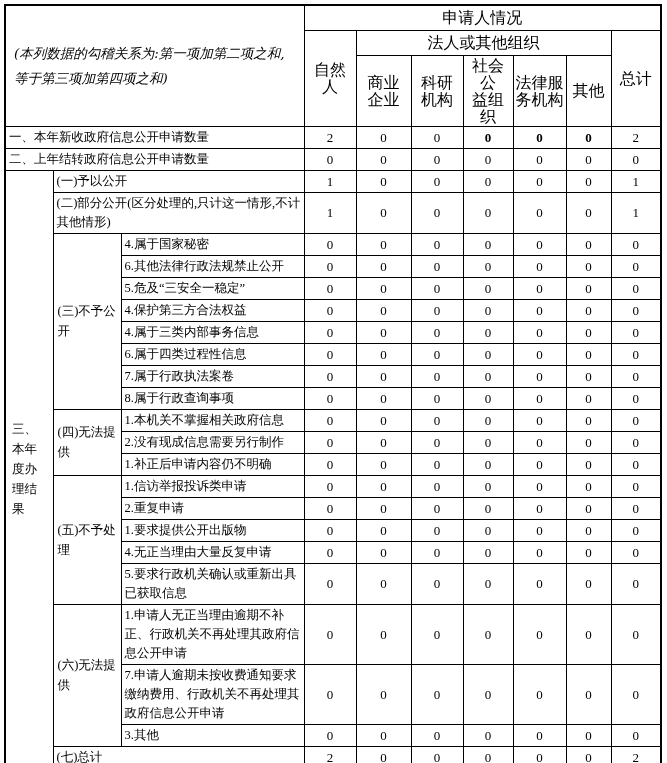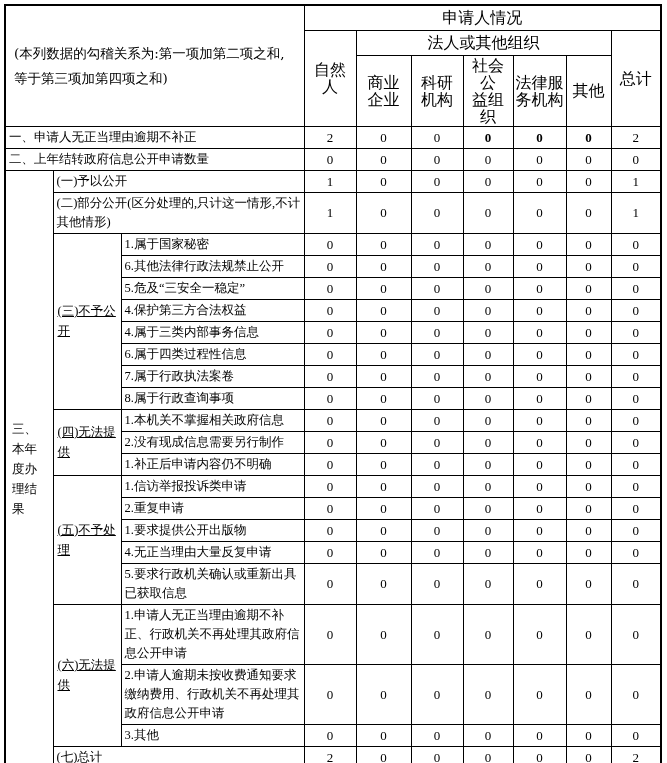--- a/index.html
+++ b/index.html
@@ -33,41 +33,41 @@
   tr.hr2 { height: 25px; }
   tr.hr3 { height: 38px; }
   td.hd {
     text-align: center;
     font-size: 16px;
     line-height: 17px;
     white-space: pre-line;
     font-family: Liberation Serif, serif;
   }
   td.note {
+    font-style: italic;
     text-align: left;
     font-size: 13.5px;
     line-height: 25px;
     padding: 2px 8px;
     white-space: pre-line;
     font-family: "DejaVu Serif", "Liberation Serif", serif;
   }
   td.lbl {
     text-align: left;
     padding: 1px 3px;
   }
   td.vert {
     text-align: left;
     padding: 1px 6px;
     line-height: 20px;
   }
   td.sub {
     text-align: left;
     padding: 1px 4px;
     line-height: 20px;
-    text-decoration: underline;
   }
   td.val {
     text-align: center;
     font-size: 13px;
   }
   td.val.em {
     font-weight: bold;
   }
 </style>
 </head>
@@ -103,21 +103,21 @@
       <td class="hd">科研
 机构</td>
       <td class="hd">社会公
 益组织</td>
       <td class="hd">法律服
 务机构</td>
       <td class="hd">其他</td>
     </tr>
 
     <tr>
-      <td class="lbl" colspan="3">一、申请人无正当理由逾期不补正</td>
+      <td class="lbl" colspan="3">一、本年新收政府信息公开申请数量</td>
     <td class="val">2</td>
         <td class="val">0</td>
         <td class="val">0</td>
         <td class="val em">0</td>
         <td class="val em">0</td>
         <td class="val em">0</td>
         <td class="val">2</td>
       </tr>
     <tr>
       <td class="lbl" colspan="3">二、上年结转政府信息公开申请数量</td>
@@ -145,21 +145,21 @@
     <td class="val">1</td>
         <td class="val">0</td>
         <td class="val">0</td>
         <td class="val">0</td>
         <td class="val">0</td>
         <td class="val">0</td>
         <td class="val">1</td>
       </tr>
     <tr>
       <td class="sub" rowspan="8">(三)不予公开</td>
-      <td class="lbl">1.属于国家秘密</td>
+      <td class="lbl">4.属于国家秘密</td>
     <td class="val">0</td>
         <td class="val">0</td>
         <td class="val">0</td>
         <td class="val">0</td>
         <td class="val">0</td>
         <td class="val">0</td>
         <td class="val">0</td>
       </tr>
     <tr>
         <td class="lbl">6.其他法律行政法规禁止公开</td>
@@ -318,21 +318,21 @@
       <td class="lbl">1.申请人无正当理由逾期不补正、行政机关不再处理其政府信息公开申请</td>
     <td class="val">0</td>
         <td class="val">0</td>
         <td class="val">0</td>
         <td class="val">0</td>
         <td class="val">0</td>
         <td class="val">0</td>
         <td class="val">0</td>
       </tr>
     <tr>
-        <td class="lbl">2.申请人逾期未按收费通知要求缴纳费用、行政机关不再处理其政府信息公开申请</td>
+        <td class="lbl">7.申请人逾期未按收费通知要求缴纳费用、行政机关不再处理其政府信息公开申请</td>
         <td class="val">0</td>
         <td class="val">0</td>
         <td class="val">0</td>
         <td class="val">0</td>
         <td class="val">0</td>
         <td class="val">0</td>
         <td class="val">0</td>
       </tr>
     <tr>
         <td class="lbl">3.其他</td>

